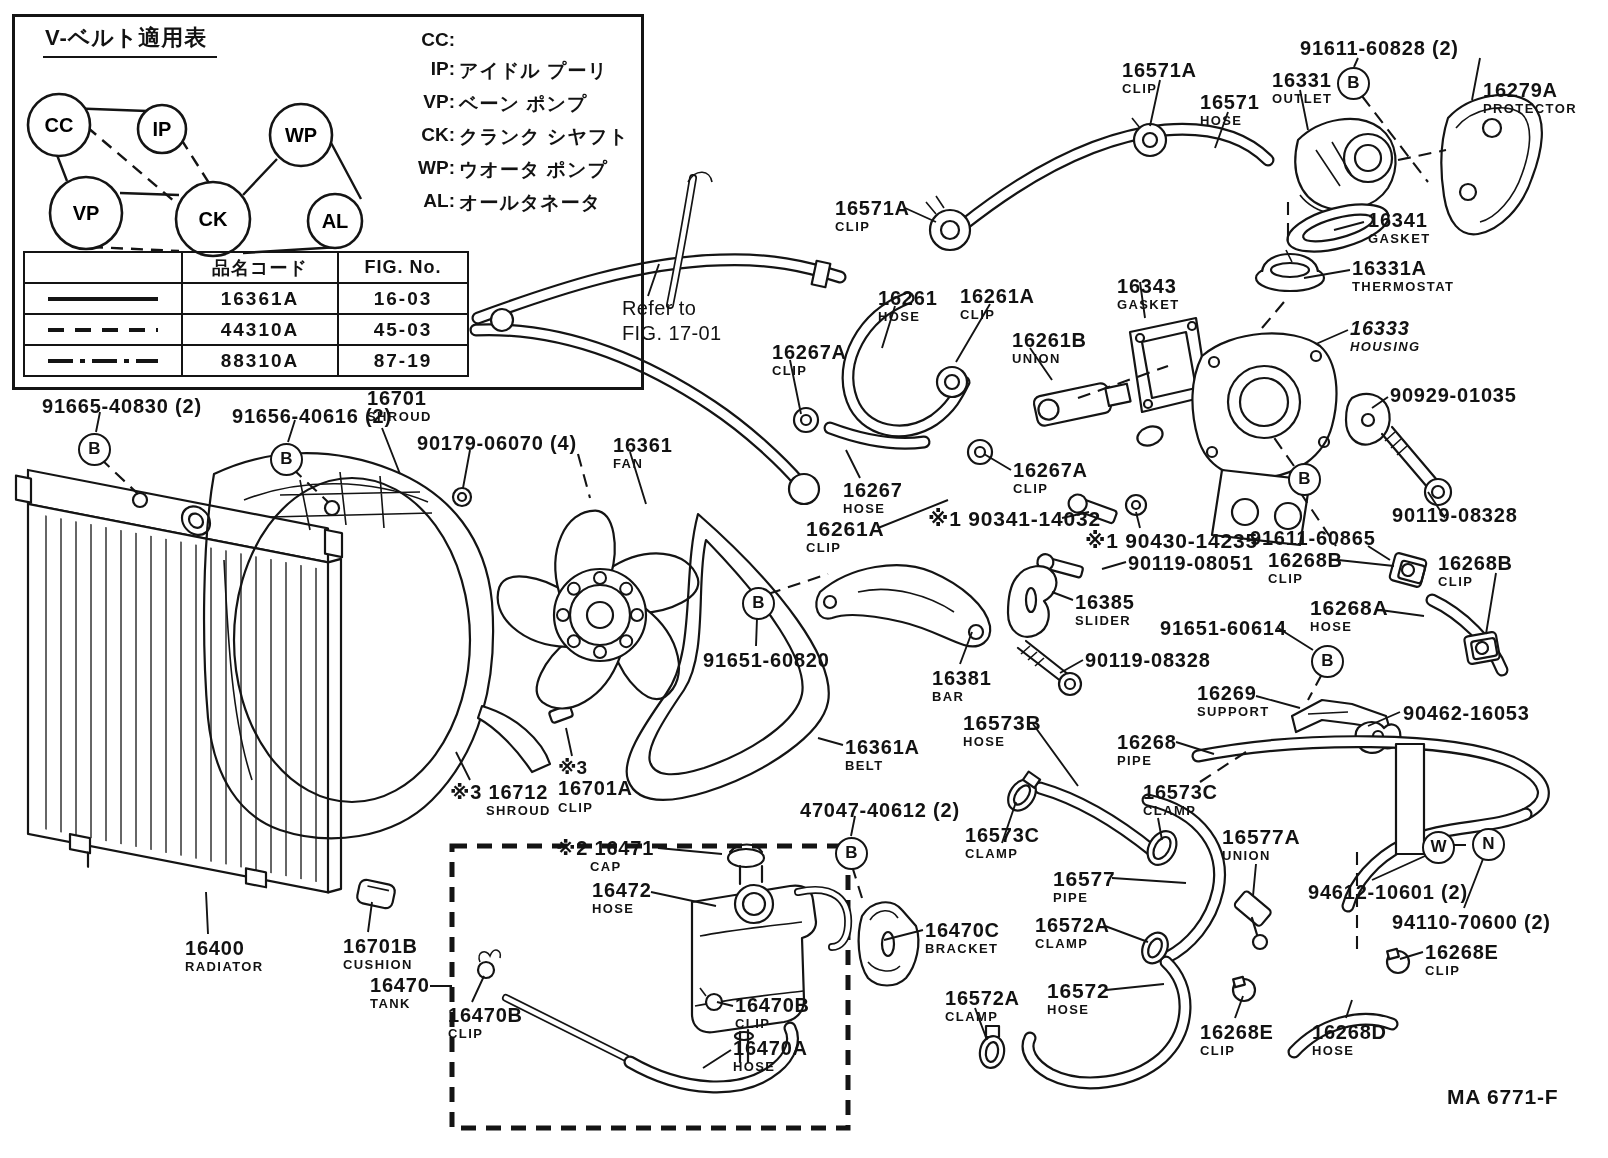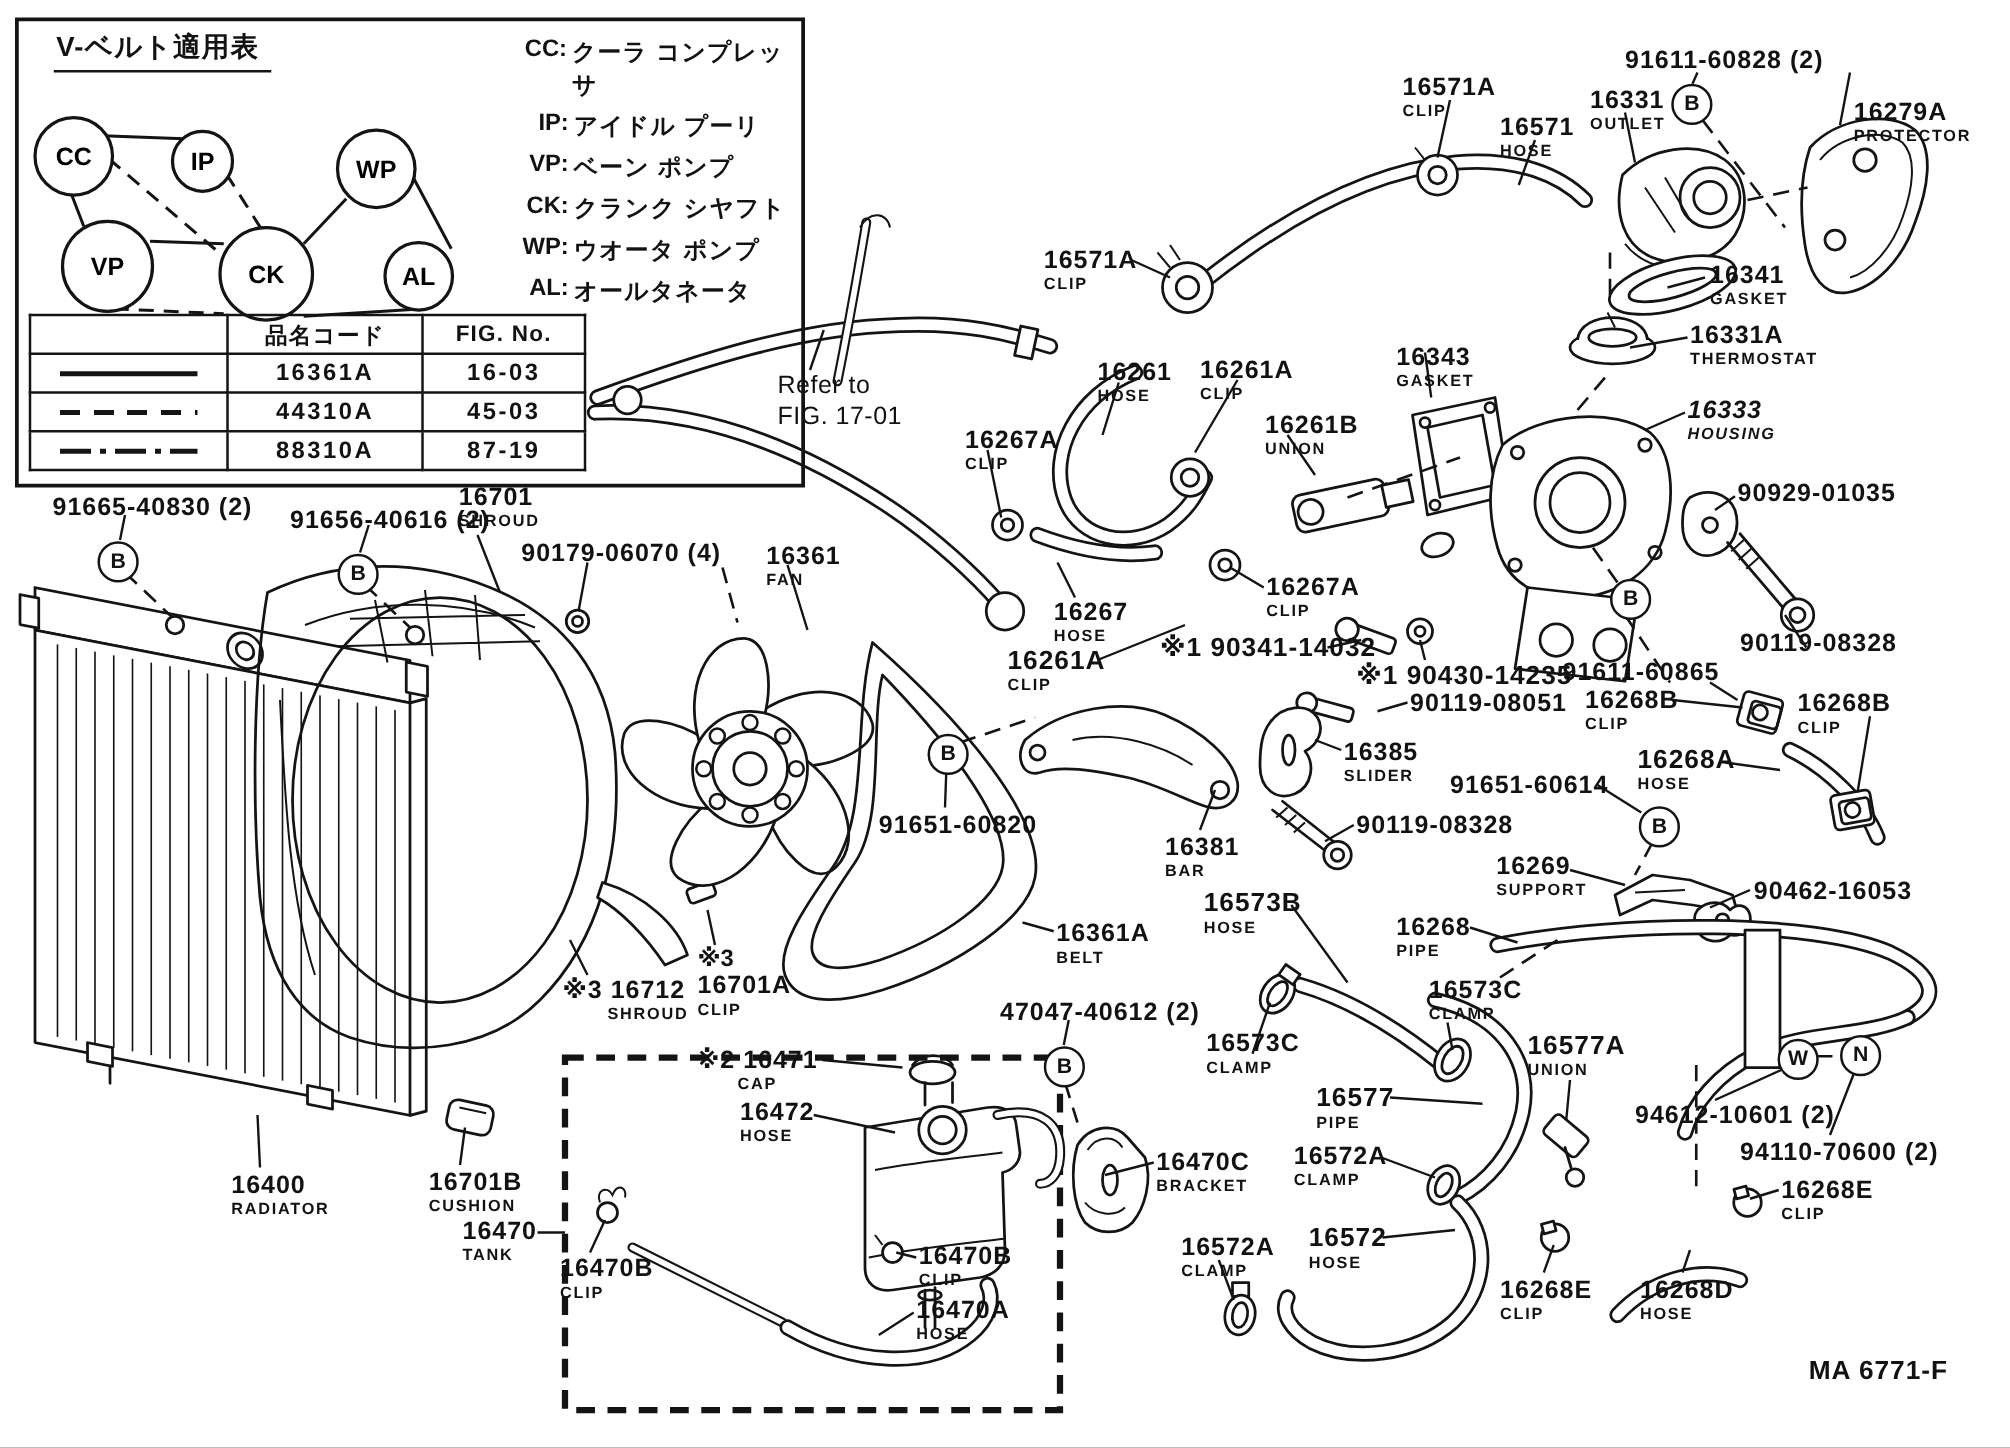--- a/index.html
+++ b/index.html
@@ -389,21 +389,20 @@
           <text x="65" y="173" text-anchor="middle" font-size="20" font-weight="700">VP</text>
           <circle cx="192" cy="172" r="37" fill="#fff" stroke="#141414" stroke-width="2.6"></circle>
           <text x="192" y="179" text-anchor="middle" font-size="20" font-weight="700">CK</text>
           <circle cx="314" cy="174" r="27" fill="#fff" stroke="#141414" stroke-width="2.6"></circle>
           <text x="314" y="181" text-anchor="middle" font-size="20" font-weight="700">AL</text>
         </g>
     </svg>
     <div class="abbr-list" id="abbr-list">
         <div class="abbr-row">
           <span class="abbr-key">CC:</span>
-          <span class="abbr-val">クーラ コンプレッサ</span>
         </div>
         <div class="abbr-row">
           <span class="abbr-key">IP:</span>
           <span class="abbr-val">アイドル プーリ</span>
         </div>
         <div class="abbr-row">
           <span class="abbr-key">VP:</span>
           <span class="abbr-val">ベーン ポンプ</span>
         </div>
         <div class="abbr-row">

